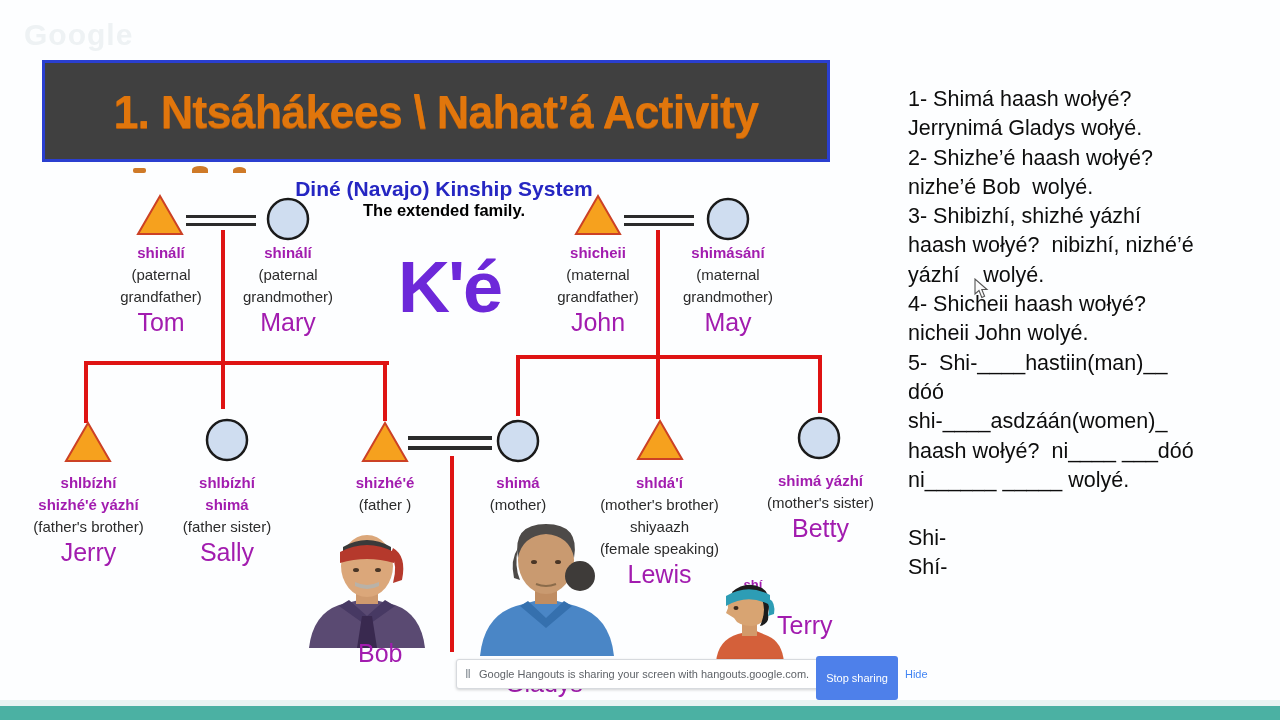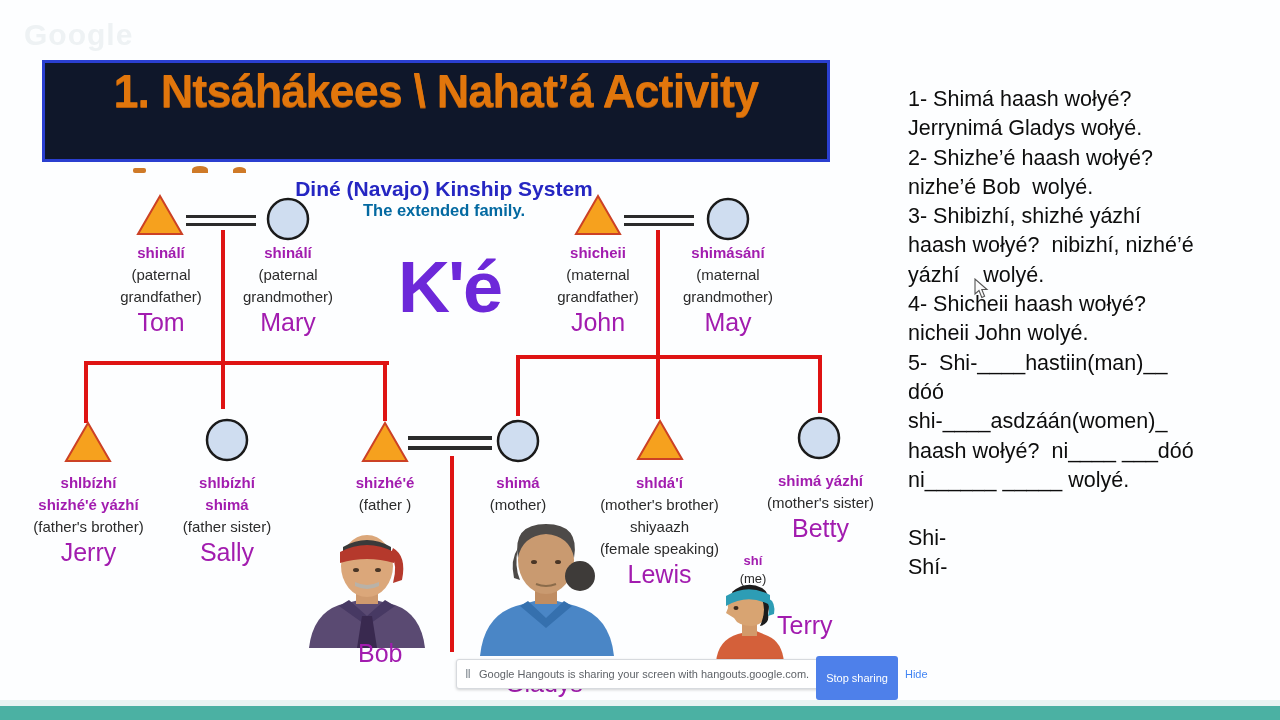--- a/index.html
+++ b/index.html
@@ -7,32 +7,32 @@
     width:1280px;height:720px;position:relative;overflow:hidden;
     background:#fdfeff;font-family:"Liberation Sans",sans-serif;color:#111;
   }
   .abs{position:absolute;}
 
   
   .watermark{left:24px;top:18px;font-size:30px;font-weight:bold;color:#eef2f4;letter-spacing:1px;}
 
   
   .banner{
-    left:42px;top:60px;width:782px;height:96px;background:#0f172a;
-    border:3px solid #2a3fd0;display:flex;align-items:flex-start;justify-content:center;
+    left:42px;top:60px;width:782px;height:96px;background:#404040;
+    border:3px solid #2a3fd0;display:flex;align-items:center;justify-content:center;
   }
   .banner-text{
     font-size:47px;font-weight:bold;color:#e1760c;white-space:nowrap;
     transform:scaleX(0.96);letter-spacing:-1px;text-shadow:0 1px 0 #b35a08;
   }
   .artifact{background:#cf7a28;border-radius:2px;}
 
   
   .diag-title{left:258px;top:177px;width:372px;text-align:center;font-size:21px;font-weight:bold;color:#2526c2;}
-  .diag-sub{left:258px;top:201px;width:372px;text-align:center;font-size:16.5px;font-weight:bold;color:#0369a1;}
+  .diag-sub{left:258px;top:201px;width:372px;text-align:center;font-size:16.5px;font-weight:bold;color:#000000;}
   .big-term{left:398px;top:246px;font-size:72px;font-weight:bold;color:#6d28d9;letter-spacing:-2px;}
 
   .label-block{text-align:center;line-height:22px;}
   .term{font-size:15px;font-weight:bold;color:#a21caf;}
   .sub{font-size:15px;color:#2b2b2b;}
   .pname{font-size:25px;color:#a21caf;padding-top:3px;}
 
   
   .redline{background:#df1313;}
   .marriage{border-top:3px solid #2b2b2b;border-bottom:3px solid #2b2b2b;height:5px;background:transparent;}
@@ -175,21 +175,21 @@
   <div class="sub">(female speaking)</div>
   <div class="pname">Lewis</div>
 </div>
 <div class="abs label-block" style="left:738px;top:470px;width:165px;">
   <div class="term">shimá yázhí</div>
   <div class="sub">(mother's sister)</div>
   <div class="pname">Betty</div>
 </div>
 
 <div class="abs label-block" style="left:728px;top:552px;width:50px;line-height:18px;">
-  <div class="term" style="font-size:13px;">shí</div>
+  <div class="term" style="font-size:13px;margin-top:24px;">shí</div>
   <div class="sub" style="font-size:13px;">(me)</div>
 </div>
 
 <svg class="abs" style="left:303px;top:528px;" width="128" height="120" viewBox="0 0 128 120">
   <path d="M6 120 Q10 86 36 77 L64 70 L92 77 Q118 86 122 120 Z" fill="#5a4a72"></path>
   <path d="M46 72 L64 88 L82 72 L92 78 L64 98 L36 78 Z" fill="#473963"></path>
   <path d="M59 88 L69 88 L74 120 L54 120 Z" fill="#39294f"></path>
   <rect x="53" y="56" width="22" height="20" fill="#cf9a6e"></rect>
   <ellipse cx="64" cy="38" rx="26" ry="31" fill="#dba77a"></ellipse>
   <path d="M40 19 Q64 5 88 19 L88 25 Q64 15 40 25 Z" fill="#3a3a3a"></path>

